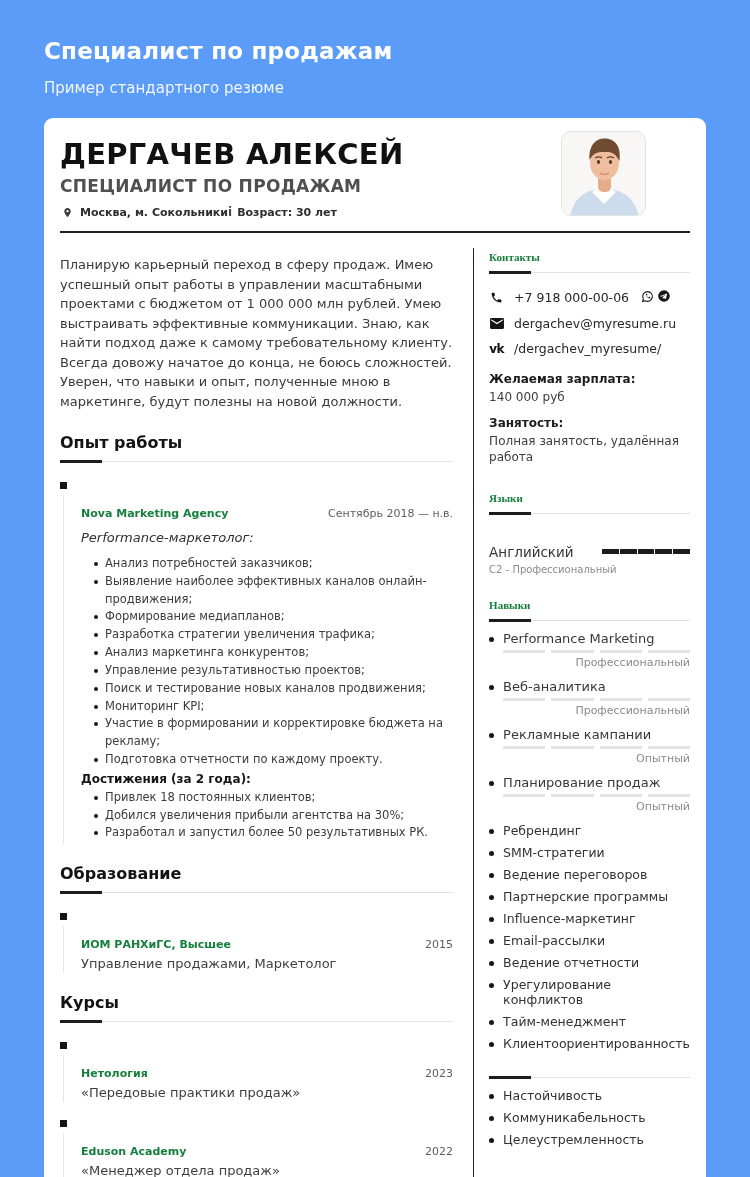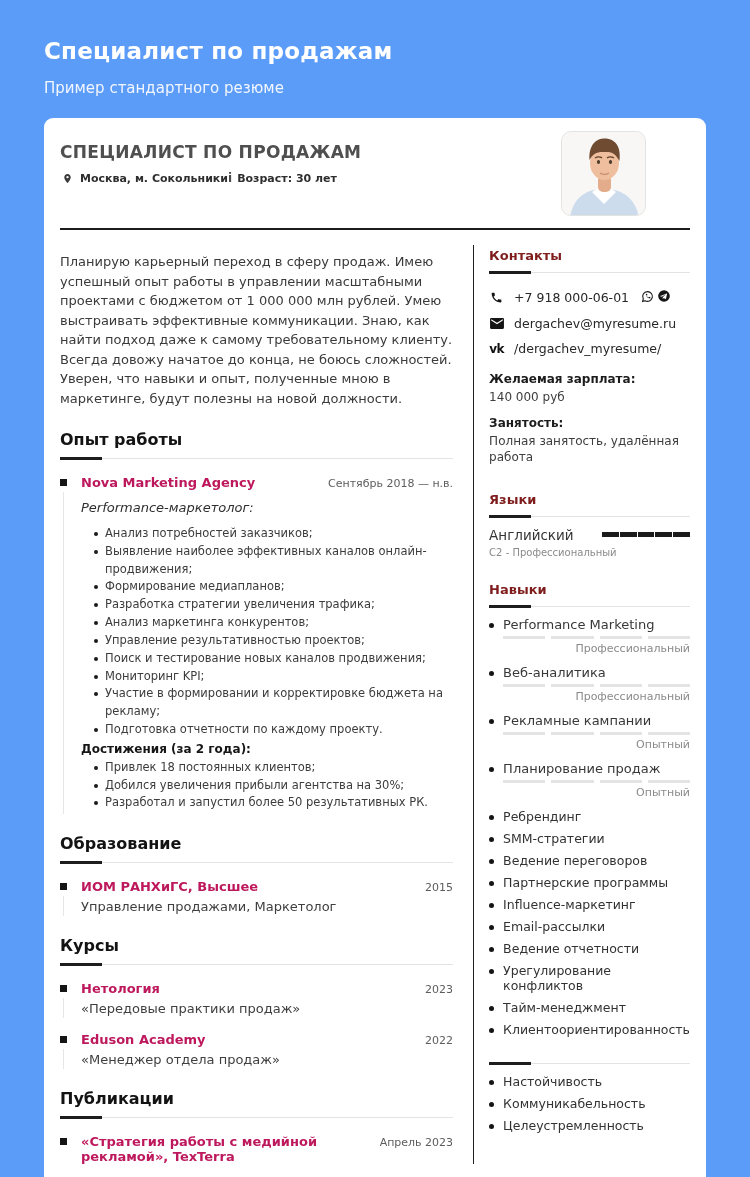--- a/index.html
+++ b/index.html
@@ -38,45 +38,45 @@
   .sec { margin-top:22px; }
   .sec-h { font-size:16px; font-weight:bold; color:#131313; }
   .rule { position:relative; height:1px; background:#e3e3e3; margin-top:9px; }
   .rule::before { content:''; position:absolute; left:0; top:-1px; height:3px; width:42px; background:#1d1d1d; }
 
   
   .entry { position:relative; padding-left:21px; margin-top:16px; }
   .entry::before { content:''; position:absolute; left:0; top:4px; width:7px; height:7px; background:#151515; }
   .entry.tl::after { content:''; position:absolute; left:3px; top:17px; bottom:-2px; width:1px; background:#e6e6e6; }
   .entry-row { display:flex; justify-content:space-between; align-items:baseline; }
-  .entry-title { font-size:13px; font-weight:bold; color:#be185d; }
+  .entry-title { font-size:11px; font-weight:bold; color:#15803d;margin-top:29px; }
   .entry-date { font-size:11px; color:#5d5d5d; white-space:nowrap; }
   .entry-sub { font-size:13px; color:#3f3f3f; margin-top:5px; }
   .role { font-size:13px; font-style:italic; color:#2f2f2f; margin-top:10px; }
 
   ul.dots { list-style:none; margin-top:10px; padding-left:13px; }
   ul.dots li { position:relative; font-size:11.5px; color:#3c3c3c; line-height:1.55; padding-left:11px; }
   ul.dots li::before { content:''; position:absolute; left:0; top:7px; width:4px; height:4px; border-radius:50%; background:#1a1a1a; }
   .ach-label { font-size:12px; font-weight:bold; color:#151515; margin-top:3px; }
 
   
   .sb-sec { margin-top:0; }
-  .sb-h { font-size:13px; font-weight:bold; color:#7f1d1d; }
+  .sb-h { font-size:11px; font-weight:bold; color:#15803d;font-family:Liberation Serif, serif; }
   .contact-list { margin-top:16px; }
   .contact-row { display:flex; align-items:center; gap:10px; margin-top:10px; font-size:12.5px; color:#272727; }
   .contact-row:first-child { margin-top:0; }
   .c-icon { width:15px; display:flex; justify-content:center; }
   .vk-glyph { font-size:12px; font-weight:bold; color:#111; letter-spacing:-.5px; }
   .inline-icons { display:flex; align-items:center; gap:3px; margin-left:2px; }
 
   .kv { margin-top:16px; }
   .kv-label { font-size:12px; font-weight:bold; color:#1c1c1c; }
   .kv-value { font-size:12px; color:#3d3d3d; margin-top:3px; line-height:1.35; }
 
-  .lang-row { display:flex; justify-content:space-between; align-items:center; margin-top:10px; }
+  .lang-row { display:flex; justify-content:space-between; align-items:center; margin-top:30px; }
   .lang-name { font-size:13.5px; color:#333333; }
   .langbar { display:flex; gap:1px; width:88px; }
   .langbar .seg { flex:1; height:5px; background:#e4e4e4; }
   .seg.fill { background:#1b1b1b; }
   .level-line { text-align:left; font-size:10px; color:#8a8a8a; margin-top:4px; }
 
   .skill-rated { margin-top:10px; }
   .skill-name-row { position:relative; padding-left:14px; font-size:13px; color:#383838; }
   .skill-name-row::before { content:''; position:absolute; left:0; top:6px; width:5px; height:5px; border-radius:50%; background:#151515; }
   .skillbar { display:flex; gap:6px; margin:4px 0 0 14px; }
@@ -97,20 +97,21 @@
 
   <div class="page-header">
     <div class="page-title">Специалист по продажам</div>
     <div class="page-subtitle">Пример стандартного резюме</div>
   </div>
 
   <div class="card">
 
     <div class="rhead">
       <div class="rhead-left">
+        <div class="r-name">ДЕРГАЧЕВ АЛЕКСЕЙ</div>
         <div class="r-pos">СПЕЦИАЛИСТ ПО ПРОДАЖАМ</div>
         <div class="r-meta">
           <div class="meta-item">
             <span class="c-icon">
               <svg width="11" height="13" viewBox="0 0 24 24" fill="#3a3a3a">
                   <path d="M12 2C8.1 2 5 5.1 5 9c0 5.2 7 13 7 13s7-7.8 7-13c0-3.9-3.1-7-7-7zm0 9.5A2.5 2.5 0 1 1 12 6.5a2.5 2.5 0 0 1 0 5z"></path>
                 </svg>
             </span>
             <span>Москва, м. Сокольники</span>
           </div>
@@ -223,21 +224,21 @@
         <div class="sb-sec">
           <div class="sb-h">Контакты</div>
           <div class="rule"></div>
           <div class="contact-list">
             <div class="contact-row">
               <span class="c-icon">
                 <svg width="13" height="13" viewBox="0 0 24 24" fill="#151515">
                     <path d="M6.6 10.8c1.5 2.9 3.8 5.2 6.7 6.7l2.2-2.2c.3-.3.7-.4 1-.2 1.1.4 2.3.6 3.5.6.6 0 1 .4 1 1V20c0 .6-.4 1-1 1C10.6 21 3 13.4 3 4c0-.6.4-1 1-1h3.5c.6 0 1 .4 1 1 0 1.2.2 2.4.6 3.5.1.3 0 .7-.2 1l-2.3 2.3z"></path>
                   </svg>
               </span>
-              <span>+7 918 000-06-01</span>
+              <span>+7 918 000-00-06</span>
               <span class="inline-icons">
                 <span>
                   <svg width="13" height="13" viewBox="0 0 24 24" fill="none" stroke="#151515" stroke-width="2">
                       <path d="M12 3a9 9 0 0 0-7.8 13.5L3 21l4.6-1.2A9 9 0 1 0 12 3z"></path>
                       <path d="M9 8.5c.5 2.5 3 5 5.5 5.5l1-1.5 2 1-.5 2c-4 .5-8.5-4-8-8l2-.5 1 2-1.5 1z" stroke-width="1" fill="#151515" stroke="none"></path>
                     </svg>
                 </span>
                 <span>
                   <svg width="14" height="14" viewBox="0 0 24 24">
                       <circle cx="12" cy="12" r="10" fill="#151515"></circle>

